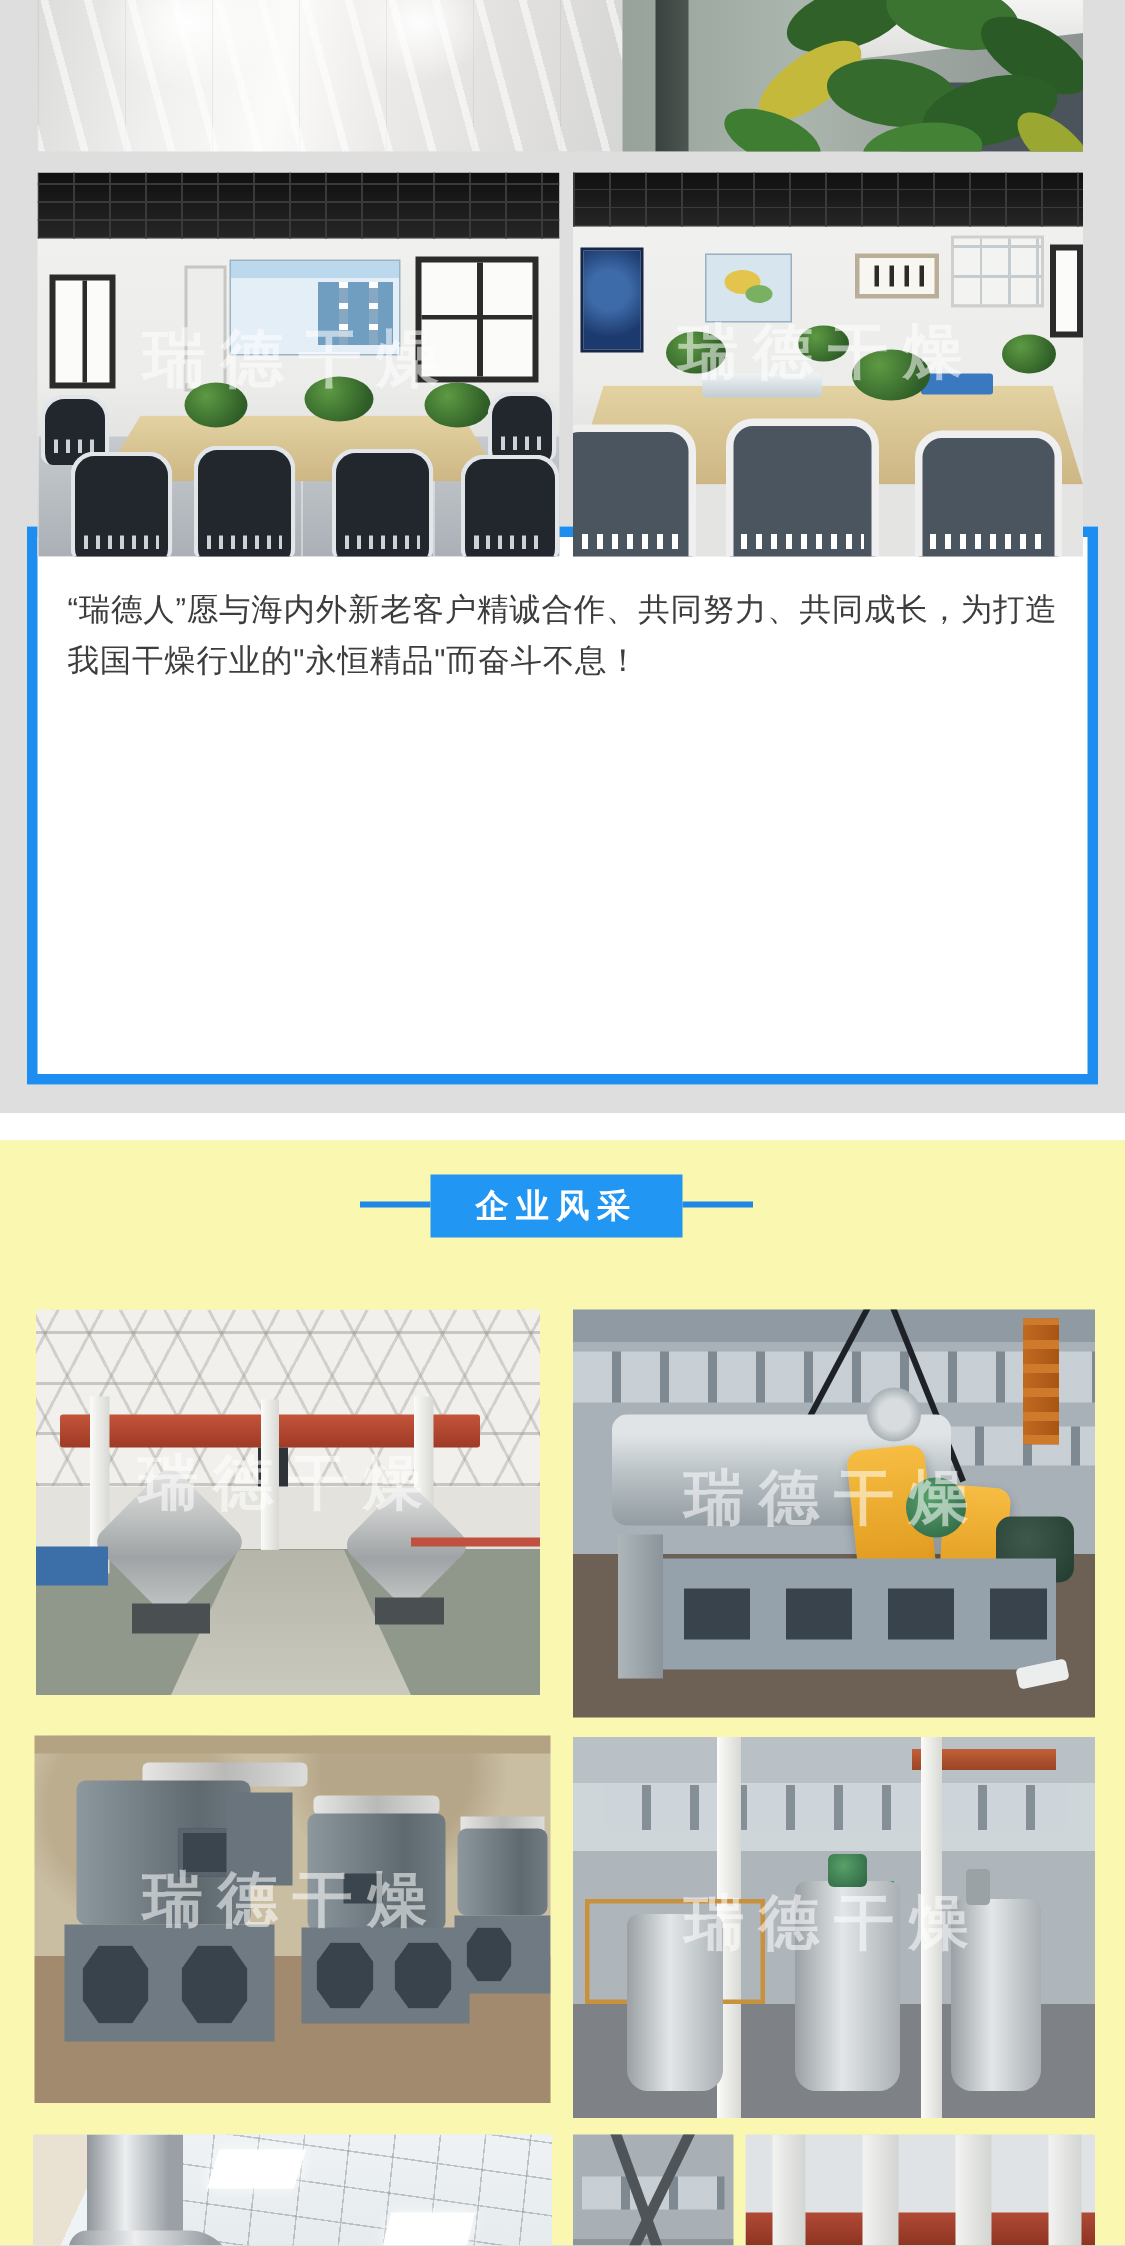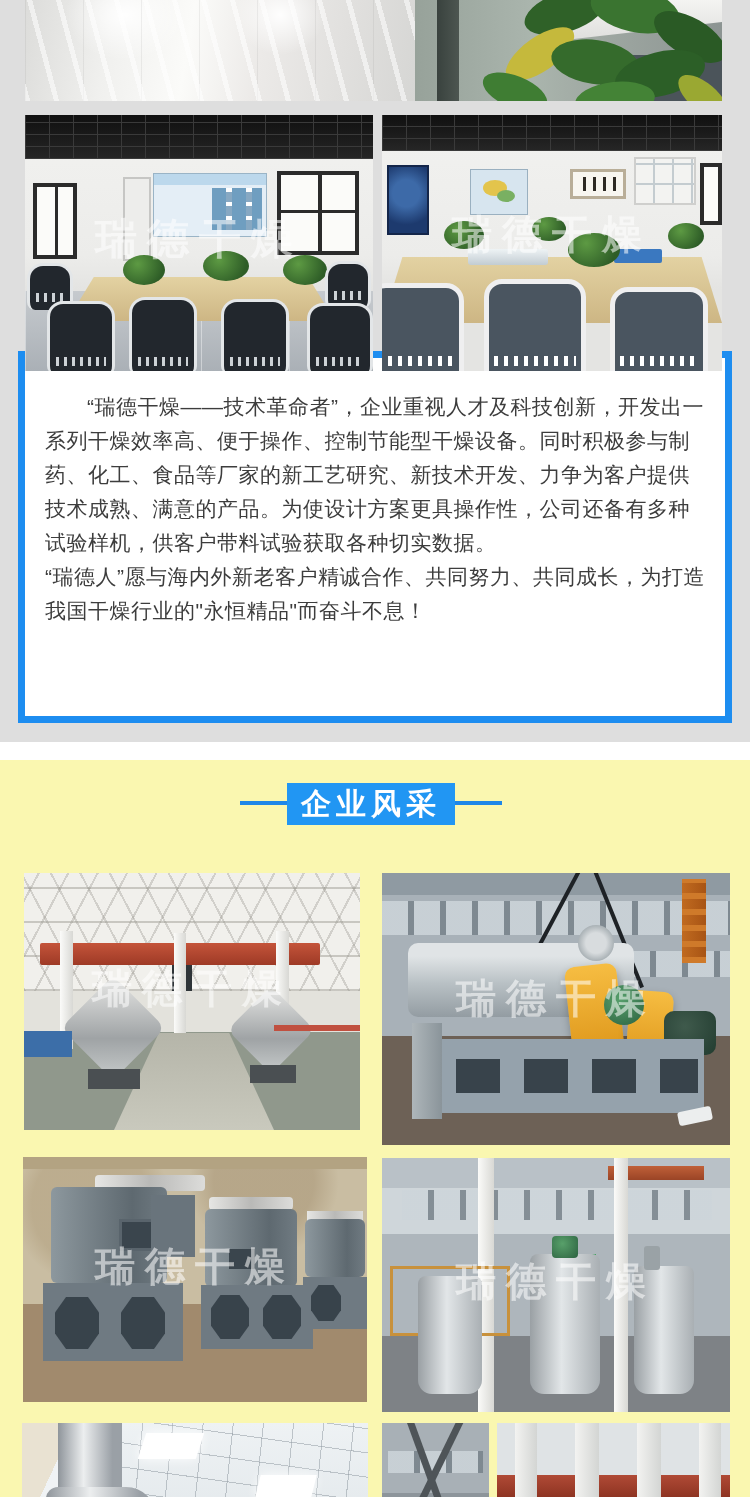--- a/index.html
+++ b/index.html
@@ -179,32 +179,31 @@
     <div class="abs" style="left:232px;top:134px;width:48px;height:14px;background:#3a78c0;border-radius:2px;"></div>
     <div class="abs plantblob" style="left:186px;top:118px;width:52px;height:34px;"></div>
     <div class="wchair" style="left:-14px;top:168px;width:86px;height:88px;"></div>
     <div class="wchair" style="left:102px;top:164px;width:92px;height:92px;"></div>
     <div class="wchair" style="left:228px;top:172px;width:88px;height:84px;"></div>
     <div class="wm" style="top:92px;font-size:40px;">瑞德干燥</div>
   </div>
 
   <div class="abs intro-box" style="left:18px;top:351px;width:714px;height:372px;z-index:1;">
     <div class="abs" style="left:20px;right:14px;top:32px;">
-      <p class="indent2">“瑞德干燥——技术革命者”，企业重视人才及科技创新，开发出一系列干燥效率高、便于操作、控制节能型干燥设备。同时积极参与制药、化工、食品等厂家的新工艺研究、新技术开发、力争为客户提供技术成熟、满意的产品。为使设计方案更具操作性，公司还备有多种试验样机，供客户带料试验获取各种切实数据。</p>
       <p>“瑞德人”愿与海内外新老客户精诚合作、共同努力、共同成长，为打造我国干燥行业的"永恒精品"而奋斗不息！</p>
     </div>
   </div>
 
   <div class="abs" style="left:0;top:742px;width:750px;height:18px;background:#ffffff;"></div>
 
   <div class="abs yellow" style="left:0;top:760px;width:750px;height:737px;">
 
     <div class="abs sec-line" style="left:240px;top:41px;width:47px;height:4px;"></div>
     <div class="abs sec-line" style="left:455px;top:41px;width:47px;height:4px;"></div>
-    <div class="abs sec-title-box" style="left:287px;top:23px;width:168px;height:42px;font-size:30px;letter-spacing:5px;">企业风采</div>
+    <div class="abs sec-title-box" style="left:287px;top:23px;width:168px;height:42px;font-size:22px;letter-spacing:5px;">企业风采</div>
 
     <div class="photo fact1" style="left:24px;top:113px;width:336px;height:257px;">
       <div class="abs truss"></div>
       <div class="abs crane" style="left:16px;top:70px;width:280px;height:22px;"></div>
       <div class="abs" style="left:148px;top:92px;width:20px;height:26px;background:#2e3438;"></div>
       <div class="abs pillar" style="left:36px;top:58px;width:13px;height:118px;"></div>
       <div class="abs pillar" style="left:150px;top:60px;width:12px;height:116px;"></div>
       <div class="abs pillar" style="left:252px;top:58px;width:13px;height:118px;"></div>
       <div class="abs aisle" style="left:90px;top:160px;width:160px;height:97px;"></div>
       <div class="abs cone" style="left:52px;top:118px;width:74px;height:74px;"></div>

